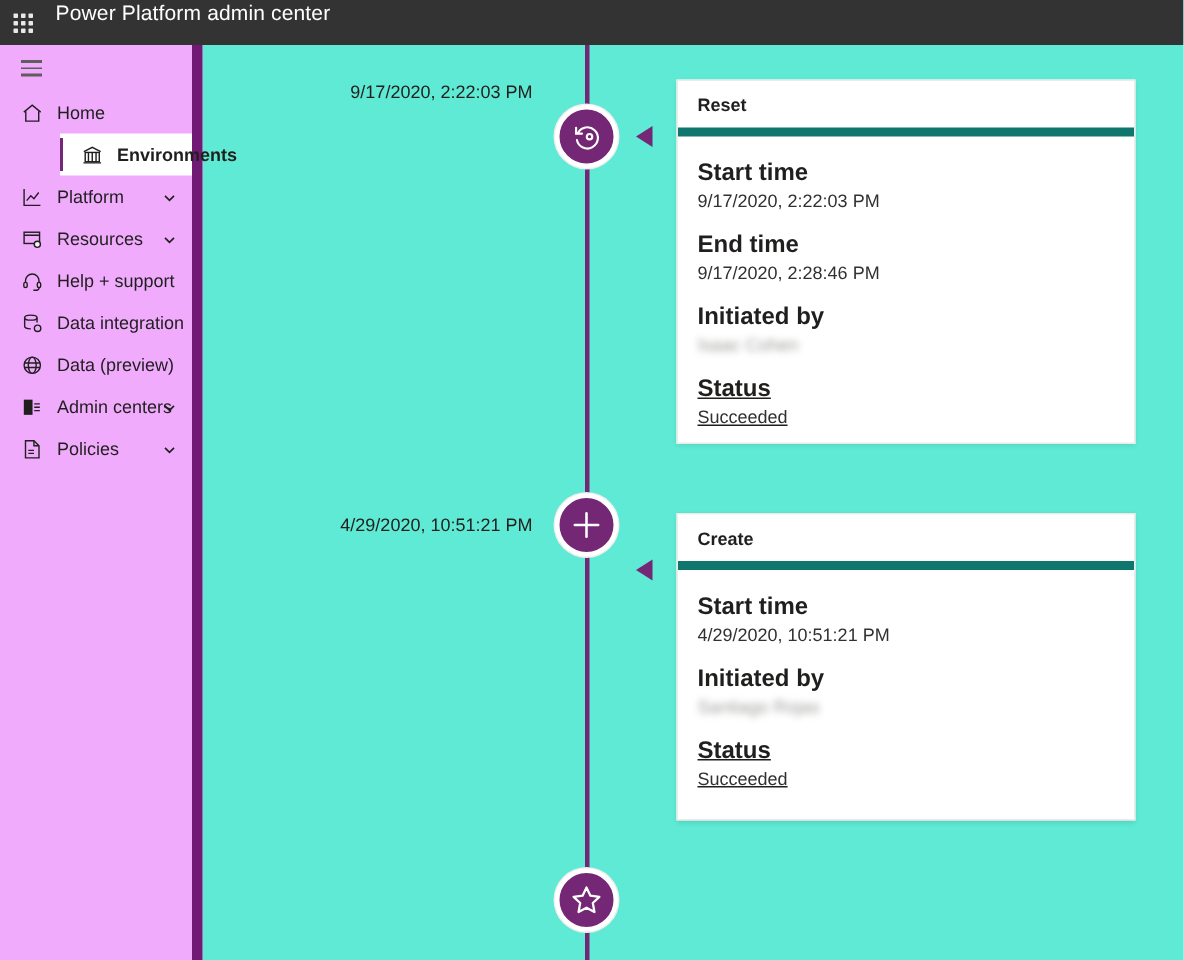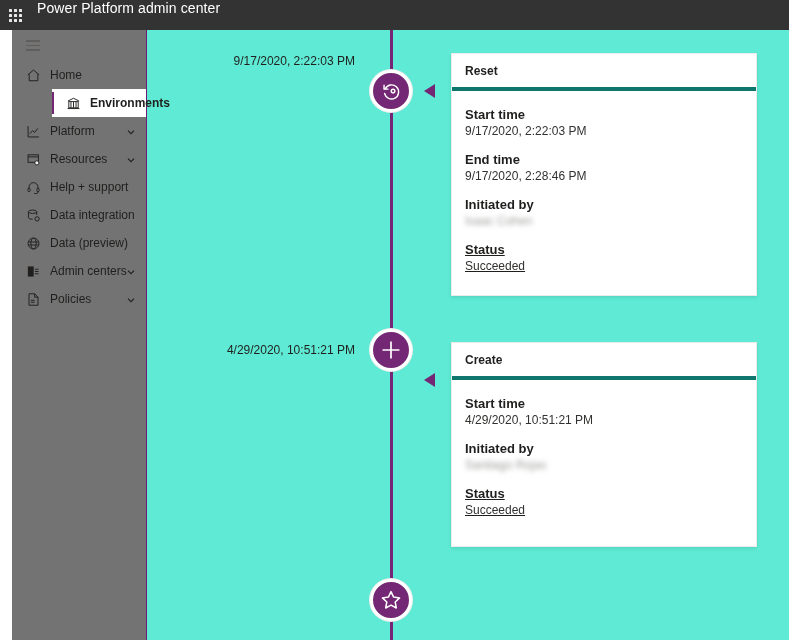--- a/index.html
+++ b/index.html
@@ -56,25 +56,25 @@
     color: #ffffff;
     font-size: 14px;
     margin-left: 7px;
     letter-spacing: 0.1px;
     white-space: nowrap;
   }
 
   
   #sidenav {
     position: absolute;
-    top: 30px; left: 12px;
+    top: 30px; left: 0;
     width: 135px;
     height: 610px;
-    background: #737373;
-    border-right: 1px solid #701a75;
+    background: #f0abfc;
+    border-right: 7px solid #701a75;
     z-index: 30;
   }
 
   #nav-toggle {
     height: 31px;
     display: flex;
     align-items: center;
     padding-left: 14px;
     cursor: pointer;
   }
@@ -191,30 +191,30 @@
     background: #ffffff;
     border: 1px solid #edebe9;
     box-shadow: 0 1.6px 3.6px rgba(0,0,0,0.10), 0 0.3px 0.9px rgba(0,0,0,0.08);
     z-index: 4;
   }
   .card-head {
     height: 37px;
     display: flex;
     align-items: center;
     padding: 0 0 0 13px;
-    border-bottom: 4px solid #0f766e;
+    border-bottom: 6px solid #0f766e;
     font-size: 12px;
     font-weight: bold;
     color: #201f1e;
   }
   .card-body { padding: 16px 13px 14px 13px; }
   .fld { margin-bottom: 14px; }
   .fld:last-child { margin-bottom: 0; text-decoration: underline; }
   .fld-label {
-    font-size: 13px;
+    font-size: 16px;
     font-weight: bold;
     color: #201f1e;
     margin-bottom: 2px;
   }
   .fld-value {
     font-size: 12px;
     color: #323130;
   }
   .fld-value.redacted {
     color: #a19f9d;

